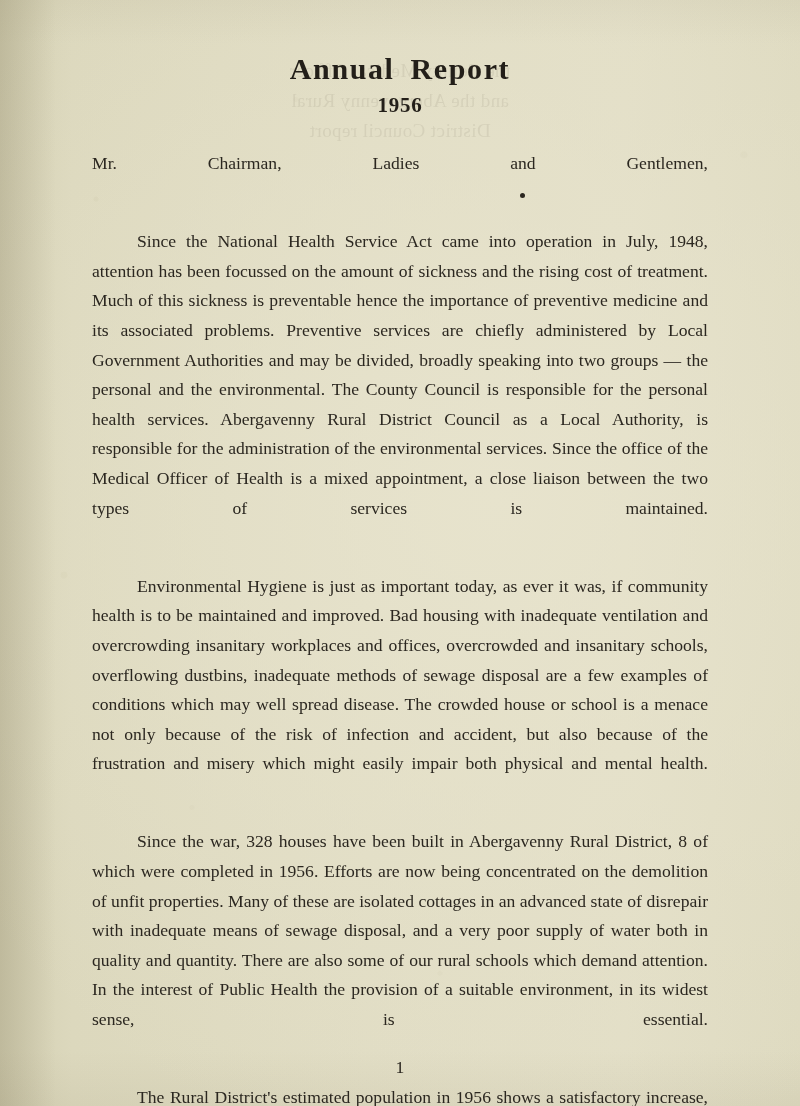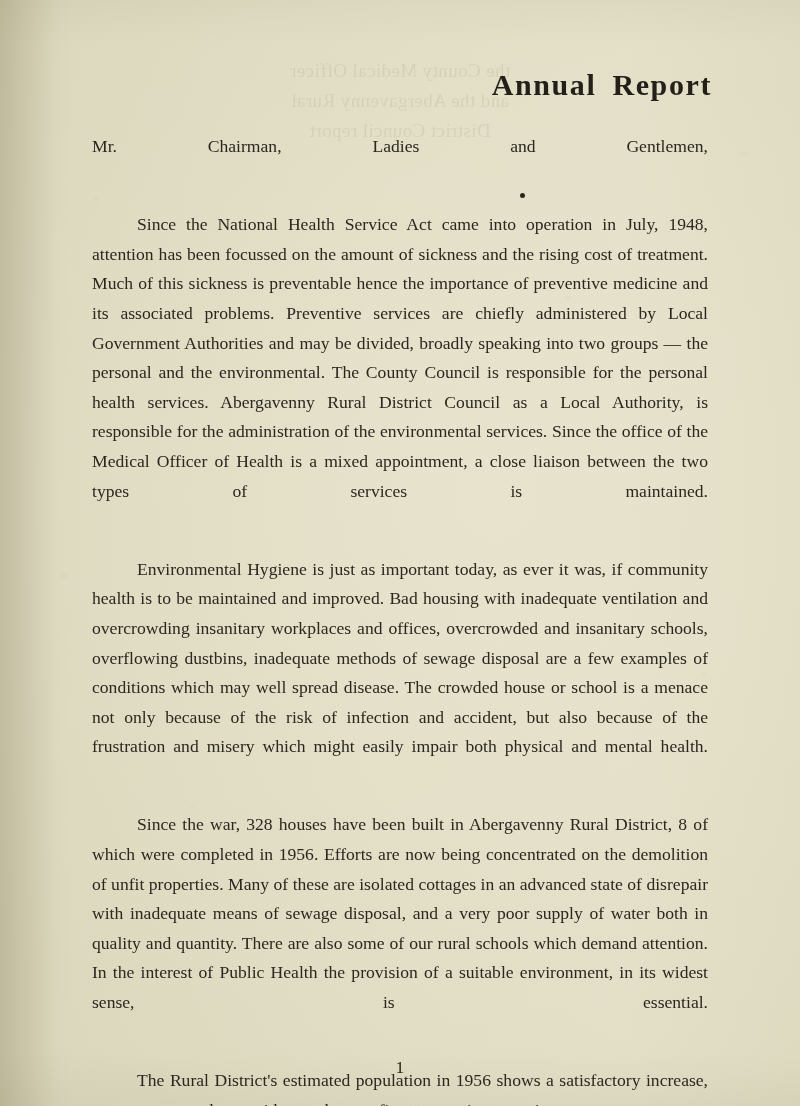--- a/index.html
+++ b/index.html
@@ -74,22 +74,22 @@
     position: absolute;
     left: 88px;
     top: 0;
     width: 624px;
     height: 1106px;
     color: #2b2720;
   }
 
   
   .masthead {
-    padding-top: 68px;
-    text-align: right;
+    padding-top: 52px;
+    text-align: center;
   }
   .doc-title {
     font-size: 30px;
     font-weight: 700;
     letter-spacing: 1.6px;
     word-spacing: 7px;
     line-height: 1.1;
     color: #231f19;
   }
   .doc-year {
@@ -162,20 +162,21 @@
   <div class="bleed">the County Medical Officer
 and the Abergavenny Rural
 District Council report</div>
   <div class="grain"></div>
   <div class="edge-shade"></div>
 
   <div class="content">
 
     <div class="masthead">
       <div class="doc-title">Annual Report</div>
+      <div class="doc-year">1956</div>
     </div>
 
     <div class="body-text">
       <p class="salutation para tight" style="text-indent:0">Mr. Chairman, Ladies and Gentlemen,</p>
       <p class="para">Since the National Health Service Act came into operation in July, 1948, attention has been focussed on the amount of sickness and the rising cost of treatment. Much of this sickness is preventable hence the importance of preventive medicine and its associated problems. Preventive services are chiefly administered by Local Government Authorities and may be divided, broadly speaking into two groups — the personal and the environmental. The County Council is responsible for the personal health services. Abergavenny Rural District Council as a Local Authority, is responsible for the administration of the environmental services. Since the office of the Medical Officer of Health is a mixed appointment, a close liaison between the two types of services is maintained.</p>
       <p class="para">Environmental Hygiene is just as important today, as ever it was, if community health is to be maintained and improved. Bad housing with inadequate ventilation and overcrowding insanitary workplaces and offices, overcrowded and insanitary schools, overflowing dustbins, inadequate methods of sewage disposal are a few examples of conditions which may well spread disease. The crowded house or school is a menace not only because of the risk of infection and accident, but also because of the frustration and misery which might easily impair both physical and mental health.</p>
       <p class="para">Since the war, 328 houses have been built in Abergavenny Rural District, 8 of which were completed in 1956. Efforts are now being concentrated on the demolition of unfit properties. Many of these are isolated cottages in an advanced state of disrepair with inadequate means of sewage disposal, and a very poor supply of water both in quality and quantity. There are also some of our rural schools which demand attention. In the interest of Public Health the provision of a suitable environment, in its widest sense, is essential.</p>
       <p class="para">The Rural District's estimated population in 1956 shows a satisfactory increase, as compared with the figure given in recent years.</p>
     </div>
 

